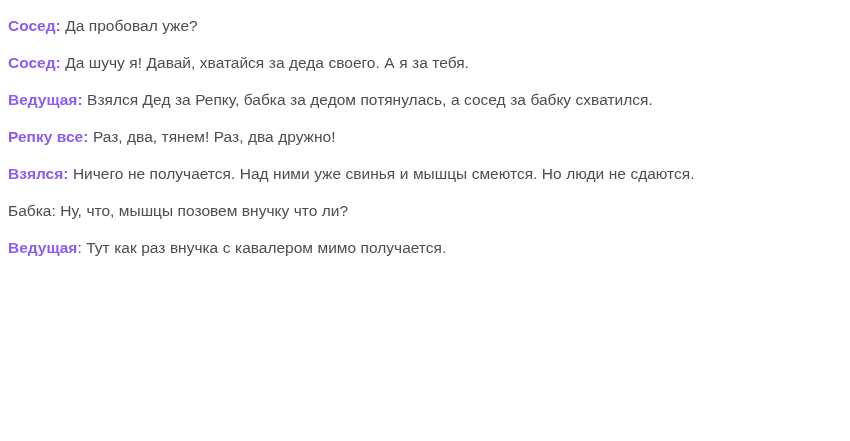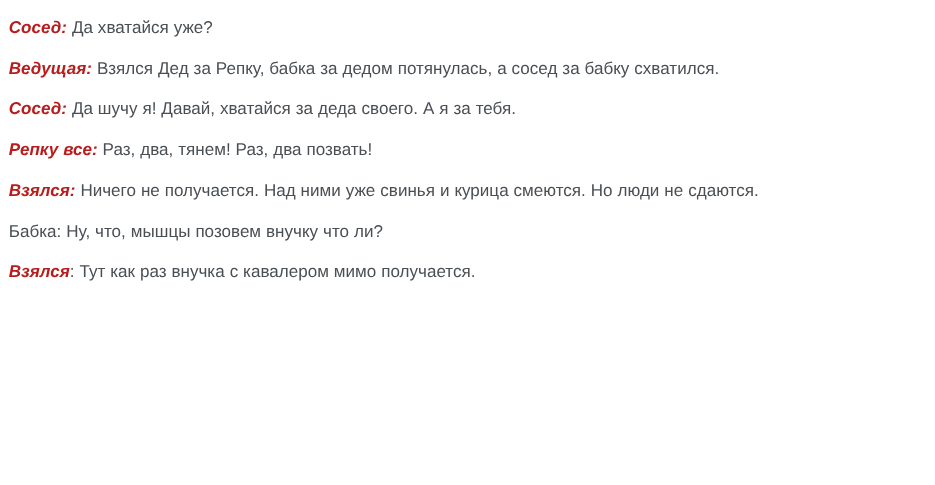--- a/index.html
+++ b/index.html
@@ -21,35 +21,34 @@
   .line {
     font-size: 15.5px;
     line-height: 31px;
     color: #4a4f54;
     margin: 0 0 6px 0;
     text-align: left;
     word-spacing: 0.2px;
   }
   .speaker-bold {
     font-weight: bold;
-    color: #b91c1c;
-    font-style: italic;
+    color: #8b5cf6;
   }
   .speaker-plain {
     font-weight: normal;
     color: #4a4f54;
   }
   .text {
     font-weight: normal;
   }
 </style>
 </head>
 <body>
 
 <div class="script">
-    <p class="line"><span class="speaker-bold">Сосед:</span><span class="text"> Да хватайся уже?</span></p>
+    <p class="line"><span class="speaker-bold">Сосед:</span><span class="text"> Да пробовал уже?</span></p>
+    <p class="line"><span class="speaker-bold">Сосед:</span><span class="text"> Да шучу я! Давай, хватайся за деда своего. А я за тебя.</span></p>
     <p class="line"><span class="speaker-bold">Ведущая:</span><span class="text"> Взялся Дед за Репку, бабка за дедом потянулась, а сосед за бабку схватился.</span></p>
-    <p class="line"><span class="speaker-bold">Сосед:</span><span class="text"> Да шучу я! Давай, хватайся за деда своего. А я за тебя.</span></p>
-    <p class="line"><span class="speaker-bold">Репку все:</span><span class="text"> Раз, два, тянем! Раз, два позвать!</span></p>
-    <p class="line"><span class="speaker-bold">Взялся:</span><span class="text"> Ничего не получается. Над ними уже свинья и курица смеются. Но люди не сдаются.</span></p>
+    <p class="line"><span class="speaker-bold">Репку все:</span><span class="text"> Раз, два, тянем! Раз, два дружно!</span></p>
+    <p class="line"><span class="speaker-bold">Взялся:</span><span class="text"> Ничего не получается. Над ними уже свинья и мышцы смеются. Но люди не сдаются.</span></p>
     <p class="line"><span class="speaker-plain">Бабка:</span><span class="text"> Ну, что, мышцы позовем внучку что ли?</span></p>
-    <p class="line"><span class="speaker-bold">Взялся</span><span class="text">: Тут как раз внучка с кавалером мимо получается.</span></p>
+    <p class="line"><span class="speaker-bold">Ведущая</span><span class="text">: Тут как раз внучка с кавалером мимо получается.</span></p>
   </div>
 
 </body></html>

